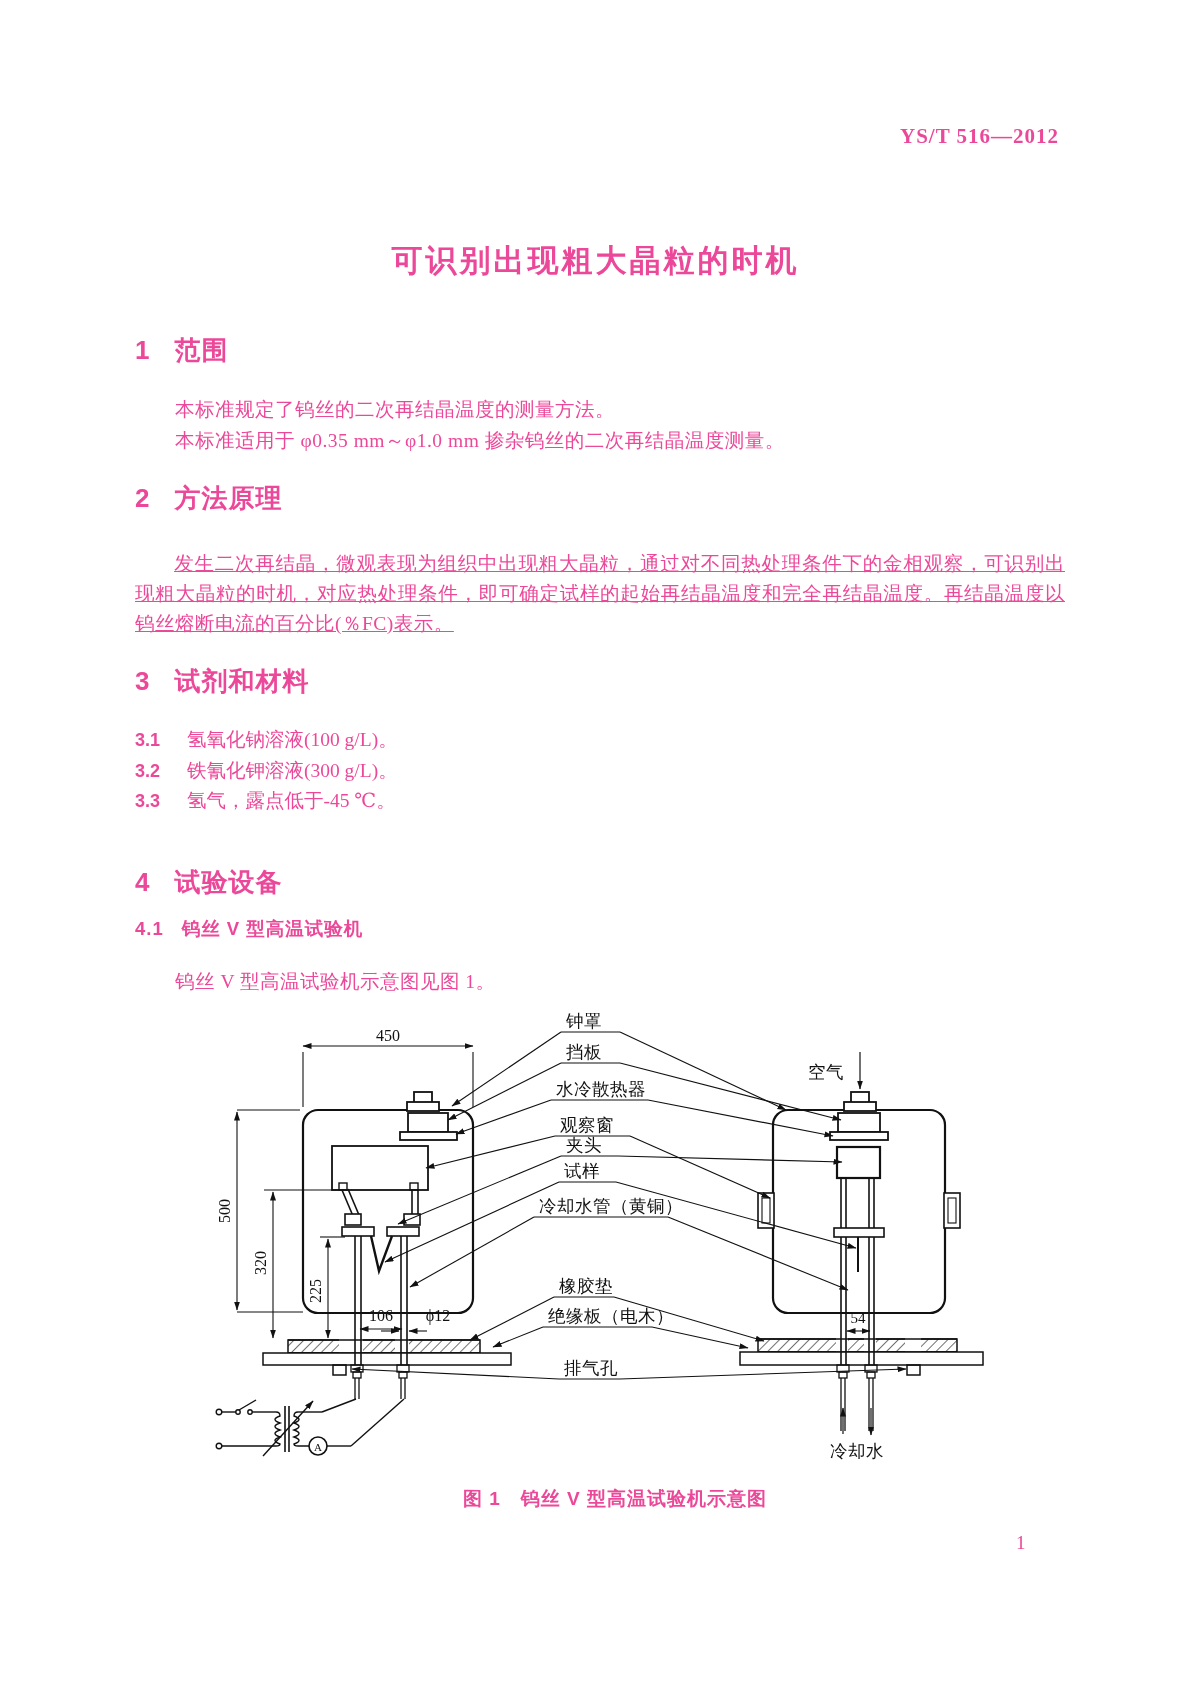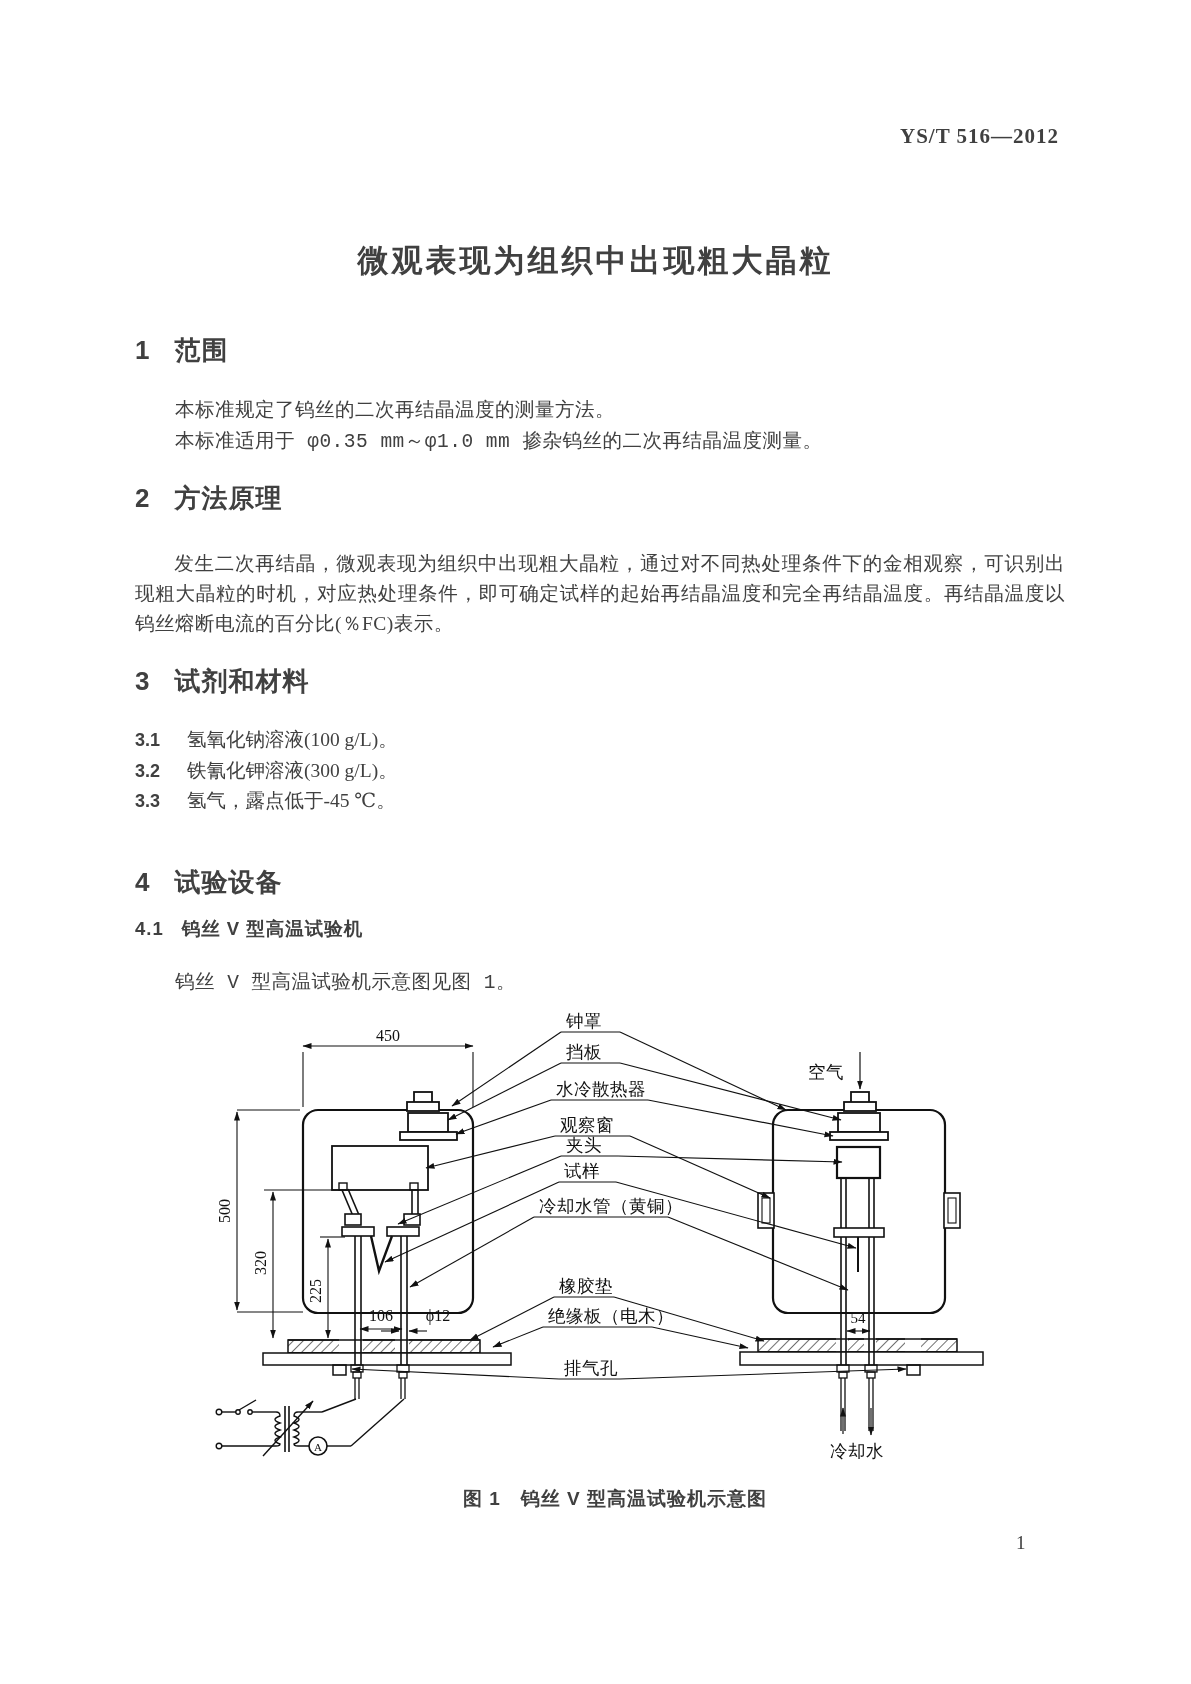--- a/index.html
+++ b/index.html
@@ -1,56 +1,56 @@
 <!DOCTYPE html>
 <html><head>
 <meta charset="utf-8">
 <style>
   html,body{margin:0;padding:0;background:#888;}
   .page{
     position:relative;width:1191px;height:1684px;margin:0 auto;
-    background:#ffffff;color:#404040;
+    background:#ffffff;color:#ec4899;
     font-family:"Liberation Serif","DejaVu Serif",serif;
     overflow:hidden;
   }
   .abs{position:absolute;}
   .doc-header{
     left:900px;top:124px;font-size:21px;font-weight:bold;letter-spacing:1px;
     font-family:"Liberation Serif","DejaVu Serif",serif;
   }
   .doc-title{
     left:0;right:0;top:240px;text-align:center;font-size:31px;font-weight:bold;
     letter-spacing:3px;font-family:"Liberation Sans","DejaVu Sans",sans-serif;
   }
   .h-row{left:135px;font-size:26px;font-weight:bold;
     font-family:"Liberation Sans","DejaVu Sans",sans-serif;letter-spacing:1px;}
   .h-row .num{display:inline-block;margin-right:24px;}
   .h-row .num.wide{margin-right:18px;}
-  .body-line{left:175px;font-size:19.5px;letter-spacing:.5px;white-space:nowrap;font-family:Liberation Mono, monospace;}
+  .body-line{left:175px;font-size:19.5px;letter-spacing:.5px;white-space:nowrap;}
   .para{left:135px;width:930px;font-size:19.5px;line-height:30px;text-align:justify;
-    letter-spacing:.5px;}
+    letter-spacing:.5px;text-decoration:underline;}
   .para .indent{display:inline-block;width:39px;}
   .item-row{left:135px;font-size:19.5px;white-space:nowrap;}
   .item-row .inum{display:inline-block;width:52px;font-weight:bold;
     font-family:"Liberation Sans","DejaVu Sans",sans-serif;font-size:18px;}
   .fig-caption{left:0;right:0;top:1486px;text-align:center;font-size:19px;font-weight:bold;
     font-family:"Liberation Sans","DejaVu Sans",sans-serif;letter-spacing:1px;padding-left:39px;}
   .page-num{left:1016px;top:1532px;font-size:19px;}
   svg.figure{position:absolute;left:0;top:0;width:1191px;height:1684px;}
   svg.figure text{font-family:"Liberation Serif","DejaVu Serif",serif;fill:#111;}
   .lbl{font-size:17.5px;letter-spacing:.5px;}
   .dim{font-size:16px;}
 </style>
 </head>
 <body>
 
 <div class="page">
 
   <div class="abs doc-header">YS/T 516—2012</div>
-  <div class="abs doc-title">微观表现为组织中出现粗大晶粒</div>
+  <div class="abs doc-title">可识别出现粗大晶粒的时机</div>
 
   <div class="abs h-row" style="top:333px">
     <span class="num">1</span><span>范围</span>
   </div>
   <div class="abs body-line" style="top:396px">本标准规定了钨丝的二次再结晶温度的测量方法。</div>
   <div class="abs body-line" style="top:427px">本标准适用于 φ0.35 mm～φ1.0 mm 掺杂钨丝的二次再结晶温度测量。</div>
 
   <div class="abs h-row" style="top:481px">
     <span class="num">2</span><span>方法原理</span>
   </div>

